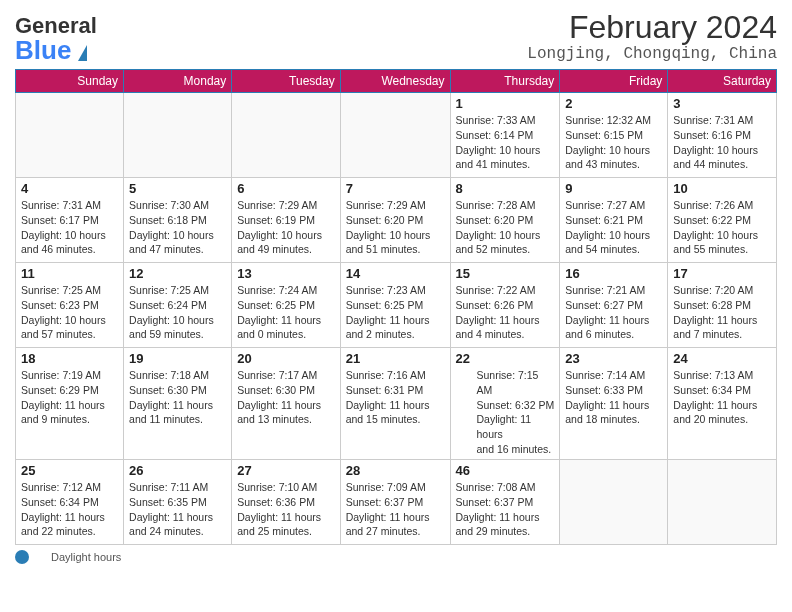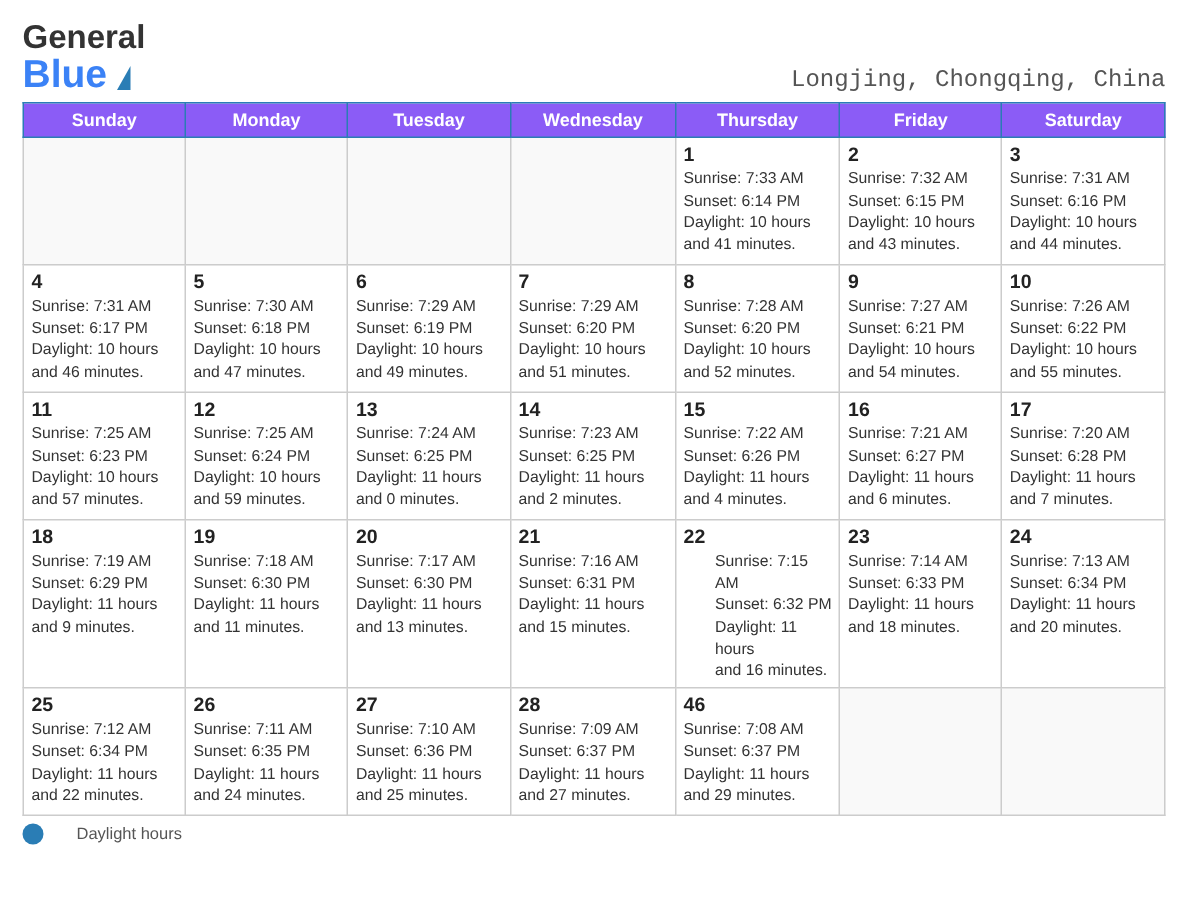--- a/index.html
+++ b/index.html
@@ -38,26 +38,26 @@
       font-size: 16px;
       color: #555;
       font-family: Liberation Mono, monospace;
     }
     .calendar-table {
       width: 100%;
       border-collapse: collapse;
       font-size: 11px;
     }
     .calendar-table th {
-      background-color: #8b5cf6;
+      background-color: #be185d;
       color: #fff;
-      text-align: center;
+      text-align: right;
       padding: 4px 5px;
       font-size: 12px;
-      font-weight: bold;
+      font-weight: normal;
       border: 1px solid #2a7db5;
     }
     .calendar-table td {
       border: 1px solid #ccc;
       vertical-align: top;
       padding: 3px 5px;
       height: 85px;
       width: 113px;
     }
     .day-number {
@@ -97,20 +97,21 @@
 <div class="container">
   <div class="header-area">
     <div class="logo">
       <div style="line-height:1;">
         <span style="font-size:22px;font-weight:bold;color:#333;">General</span><br>
         <span style="font-size:26px;font-weight:bold;color:#3b82f6;">Blue</span>
         <span style="display:inline-block;width:0;height:0;border-left:9px solid transparent;border-bottom:16px solid #2a7db5;margin-left:2px;vertical-align:bottom;margin-bottom:2px;"></span>
       </div>
     </div>
     <div class="title-area">
+      <div class="month-title">February 2024</div>
       <div class="location-title">Longjing, Chongqing, China</div>
     </div>
   </div>
 
   <table class="calendar-table">
     <thead>
       <tr>
       <th>Sunday</th>
           <th>Monday</th>
           <th>Tuesday</th>
@@ -128,21 +129,21 @@
           <td class="empty-cell"></td>
           <td>
             <span class="day-number">1</span>
             <div class="day-info" style="white-space: pre-line;">Sunrise: 7:33 AM
 Sunset: 6:14 PM
 Daylight: 10 hours
 and 41 minutes.</div>
           </td>
           <td>
             <span class="day-number">2</span>
-            <div class="day-info" style="white-space: pre-line;">Sunrise: 7:32 AM
+            <div class="day-info" style="white-space: pre-line;">Sunrise: 12:32 AM
 Sunset: 6:15 PM
 Daylight: 10 hours
 and 43 minutes.</div>
           </td>
           <td>
             <span class="day-number">3</span>
             <div class="day-info" style="white-space: pre-line;">Sunrise: 7:31 AM
 Sunset: 6:16 PM
 Daylight: 10 hours
 and 44 minutes.</div>

